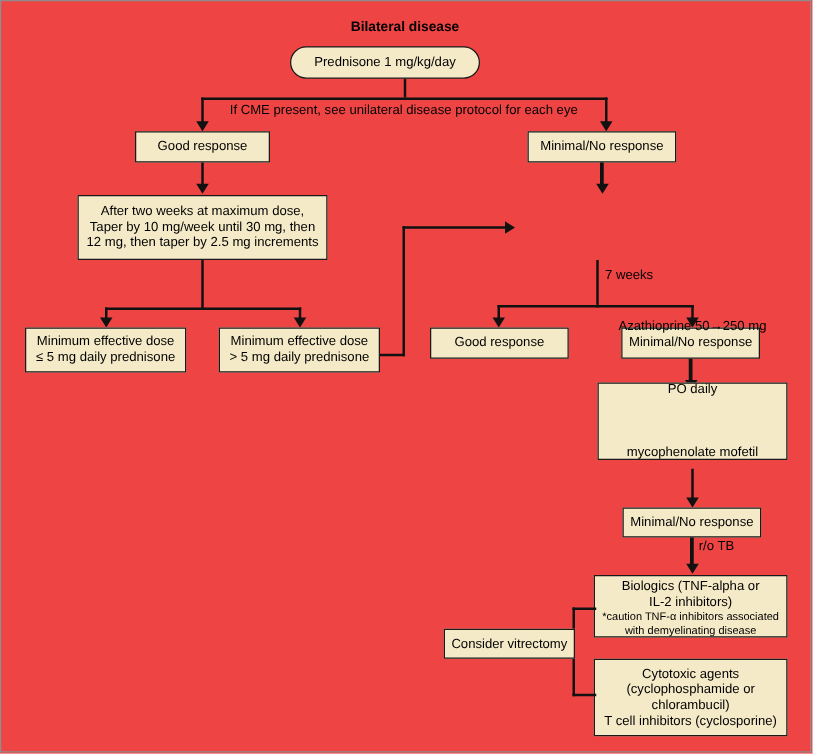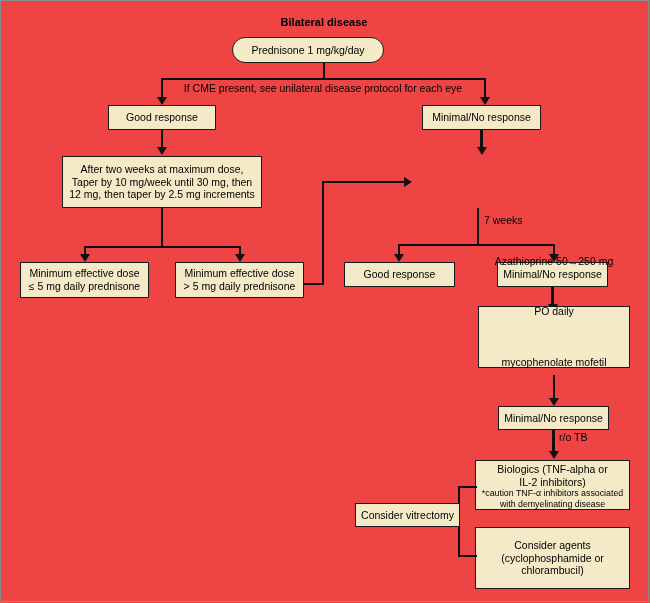--- a/index.html
+++ b/index.html
@@ -192,23 +192,24 @@
 
   <div class="node" style="left:475px; top:460px; width:155px; height:50px;justify-content:space-between;">
     <span class="ln">Biologics (TNF-alpha or</span>
     <span class="ln">IL-2 inhibitors)</span>
     <span class="ln small">*caution TNF-α inhibitors associated</span>
     <span class="ln small">with demyelinating disease</span>
   </div>
 
 
   <div class="node" style="left:475px; top:527px; width:155px; height:62px;">
-    <span class="ln">Consider agents</span>
+    <span class="ln">Cytotoxic agents</span>
     <span class="ln">(cyclophosphamide or</span>
     <span class="ln">chlorambucil)</span>
+    <span class="ln">T cell inhibitors (cyclosporine)</span>
   </div>
 
   <div class="hline" style="left:458px; top:486px; width:19px;"></div>
   <div class="hline" style="left:458px; top:555px; width:19px;"></div>
   <div class="vline" style="left:458px; top:486px; height:71px;"></div>
   <div class="hline" style="left:440px; top:514px; width:20px;"></div>
   <div class="arrow-l" style="left:432px; top:510px;"></div>
 
   <div class="node" style="left:327px; top:503px; width:105px; height:24px;margin-left:28px;">
     <span class="ln">Consider vitrectomy</span>

